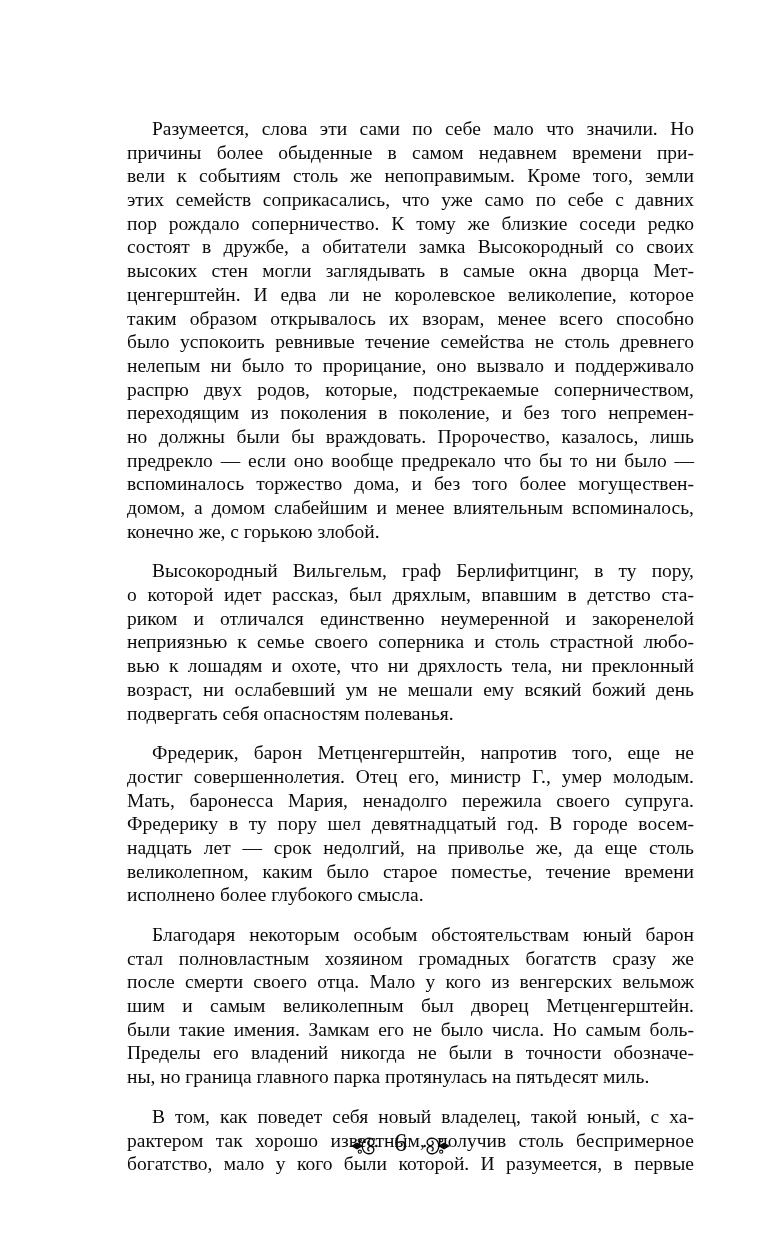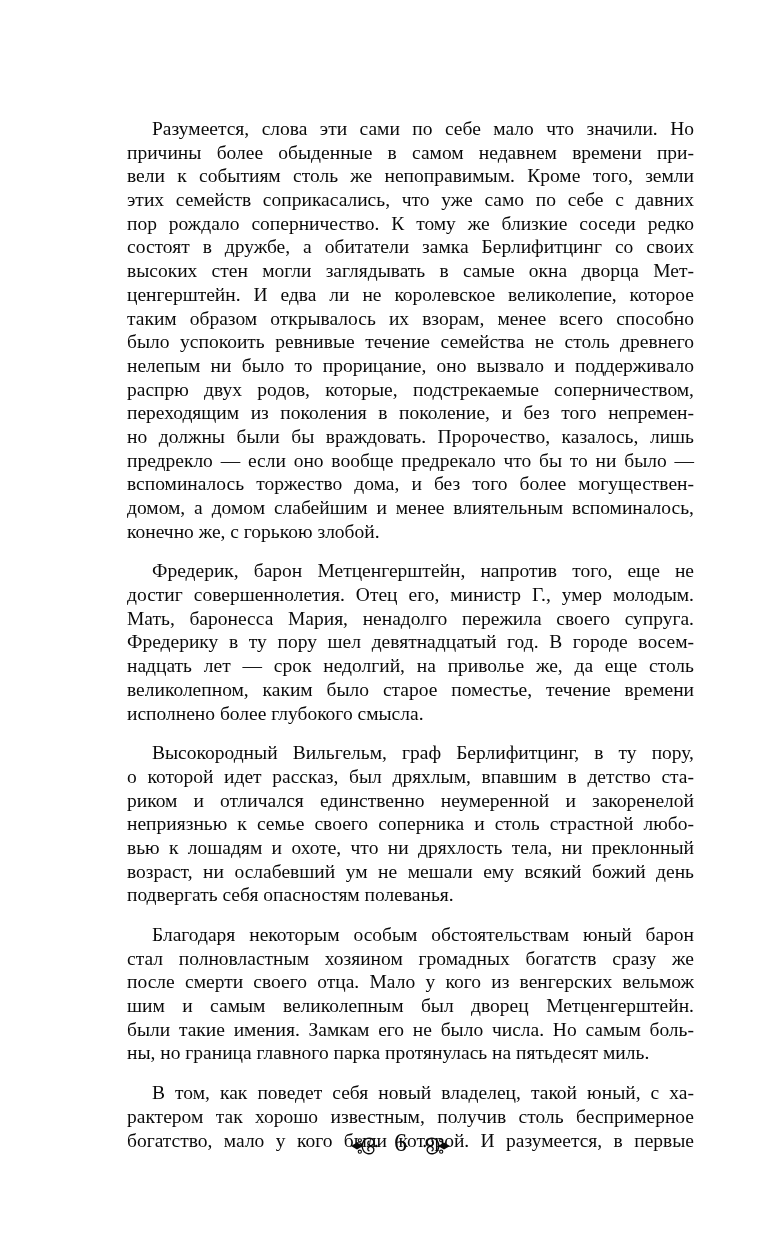--- a/index.html
+++ b/index.html
@@ -58,58 +58,59 @@
 
 <div class="page">
 
   <div class="text-block" id="text-block">
       <div class="paragraph">
         <div class="text-line indent">Разумеется, слова эти сами по себе мало что значили. Но</div>
         <div class="text-line">причины более обыденные в самом недавнем времени при-</div>
         <div class="text-line">вели к событиям столь же непоправимым. Кроме того, земли</div>
         <div class="text-line">этих семейств соприкасались, что уже само по себе с давних</div>
         <div class="text-line">пор рождало соперничество. К тому же близкие соседи редко</div>
-        <div class="text-line">состоят в дружбе, а обитатели замка Берлифитцинг со своих</div>
+        <div class="text-line">состоят в дружбе, а обитатели замка Высокородный со своих</div>
         <div class="text-line">высоких стен могли заглядывать в самые окна дворца Мет-</div>
         <div class="text-line">ценгерштейн. И едва ли не королевское великолепие, которое</div>
         <div class="text-line">таким образом открывалось их взорам, менее всего способно</div>
         <div class="text-line">было успокоить ревнивые течение семейства не столь древнего</div>
         <div class="text-line">нелепым ни было то прорицание, оно вызвало и поддерживало</div>
         <div class="text-line">распрю двух родов, которые, подстрекаемые соперничеством,</div>
         <div class="text-line">переходящим из поколения в поколение, и без того непремен-</div>
         <div class="text-line">но должны были бы враждовать. Пророчество, казалось, лишь</div>
         <div class="text-line">предрекло — если оно вообще предрекало что бы то ни было —</div>
         <div class="text-line">вспоминалось торжество дома, и без того более могуществен-</div>
         <div class="text-line">домом, а домом слабейшим и менее влиятельным вспоминалось,</div>
         <div class="text-line para-end">конечно же, с горькою злобой.</div>
       </div>
       <div class="paragraph">
+        <div class="text-line indent">Высокородный Вильгельм, граф Берлифитцинг, в ту пору,</div>
+        <div class="text-line">о которой идет рассказ, был дряхлым, впавшим в детство ста-</div>
+        <div class="text-line">риком и отличался единственно неумеренной и закоренелой</div>
+        <div class="text-line">неприязнью к семье своего соперника и столь страстной любо-</div>
+        <div class="text-line">вью к лошадям и охоте, что ни дряхлость тела, ни преклонный</div>
+        <div class="text-line">возраст, ни ослабевший ум не мешали ему всякий божий день</div>
+        <div class="text-line para-end">подвергать себя опасностям полеванья.</div>
+      </div>
+      <div class="paragraph">
         <div class="text-line indent">Фредерик, барон Метценгерштейн, напротив того, еще не</div>
         <div class="text-line">достиг совершеннолетия. Отец его, министр Г., умер молодым.</div>
         <div class="text-line">Мать, баронесса Мария, ненадолго пережила своего супруга.</div>
         <div class="text-line">Фредерику в ту пору шел девятнадцатый год. В городе восем-</div>
         <div class="text-line">надцать лет — срок недолгий, на приволье же, да еще столь</div>
         <div class="text-line">великолепном, каким было старое поместье, течение времени</div>
         <div class="text-line para-end">исполнено более глубокого смысла.</div>
       </div>
       <div class="paragraph">
-        <div class="text-line indent">Высокородный Вильгельм, граф Берлифитцинг, в ту пору,</div>
-        <div class="text-line">о которой идет рассказ, был дряхлым, впавшим в детство ста-</div>
-        <div class="text-line">риком и отличался единственно неумеренной и закоренелой</div>
-        <div class="text-line">неприязнью к семье своего соперника и столь страстной любо-</div>
-        <div class="text-line">вью к лошадям и охоте, что ни дряхлость тела, ни преклонный</div>
-        <div class="text-line">возраст, ни ослабевший ум не мешали ему всякий божий день</div>
-        <div class="text-line para-end">подвергать себя опасностям полеванья.</div>
-      </div>
-      <div class="paragraph">
         <div class="text-line indent">Благодаря некоторым особым обстоятельствам юный барон</div>
         <div class="text-line">стал полновластным хозяином громадных богатств сразу же</div>
         <div class="text-line">после смерти своего отца. Мало у кого из венгерских вельмож</div>
         <div class="text-line">шим и самым великолепным был дворец Метценгерштейн.</div>
         <div class="text-line">были такие имения. Замкам его не было числа. Но самым боль-</div>
+        <div class="text-line">Пределы его владений никогда не были в точности обозначе-</div>
         <div class="text-line para-end">ны, но граница главного парка протянулась на пятьдесят миль.</div>
       </div>
       <div class="paragraph">
         <div class="text-line indent">В том, как поведет себя новый владелец, такой юный, с ха-</div>
         <div class="text-line">рактером так хорошо известным, получив столь беспримерное</div>
         <div class="text-line">богатство, мало у кого были которой. И разумеется, в первые</div>
       </div>
     </div>
 
   <div class="footer">

